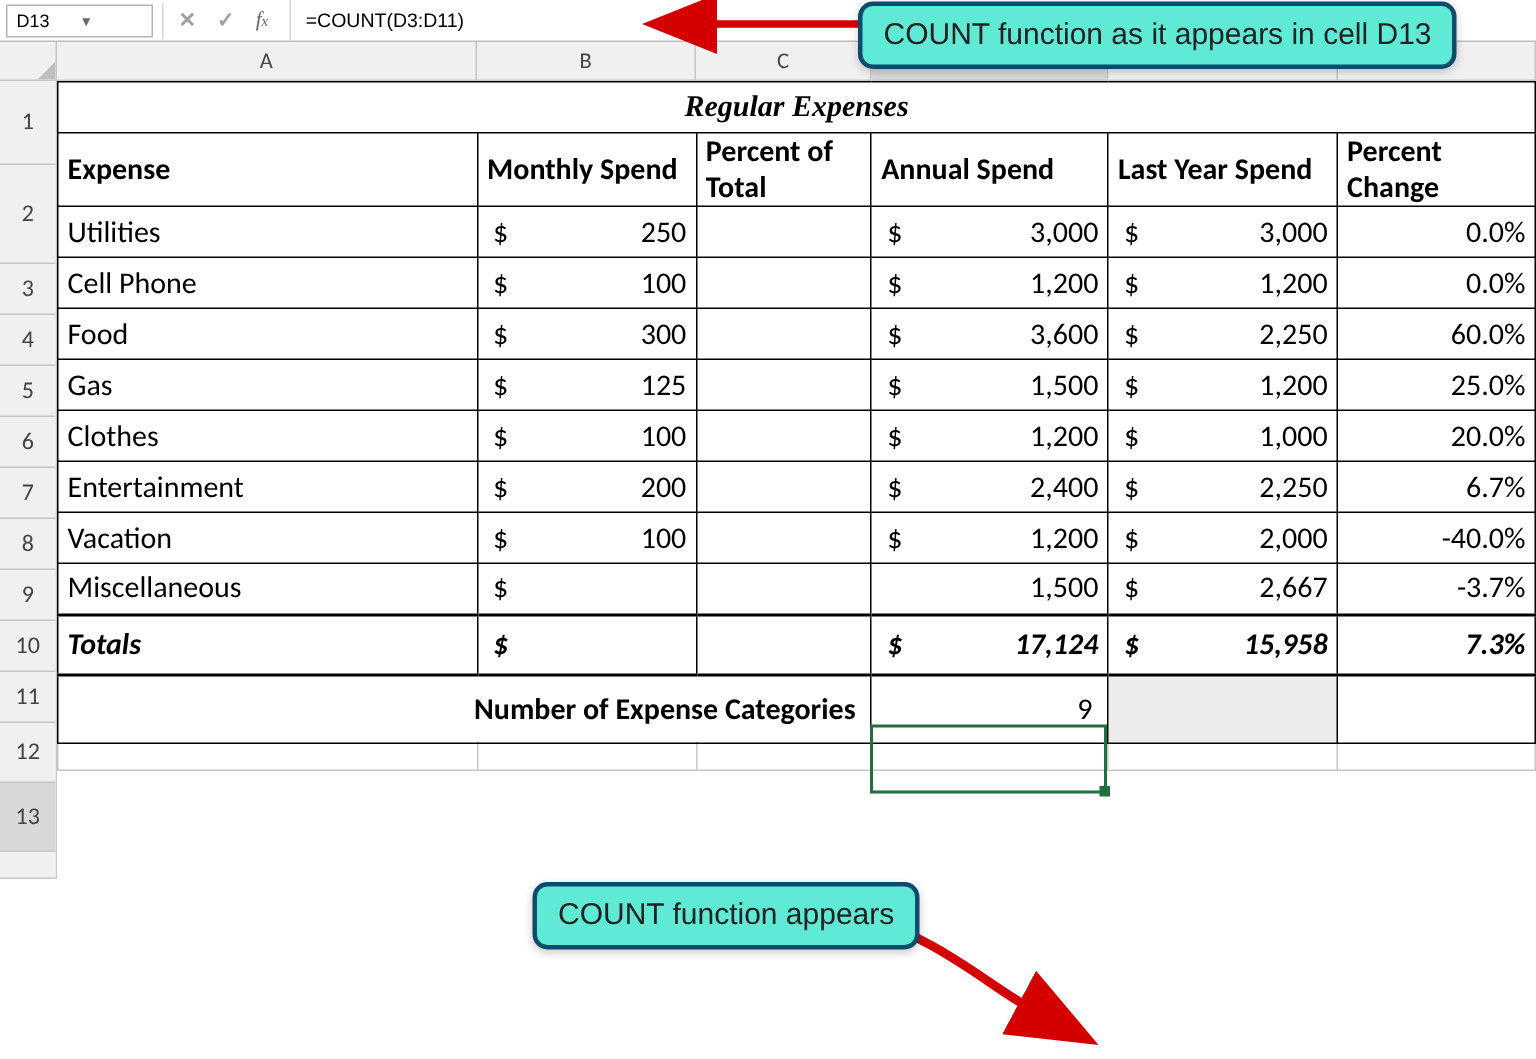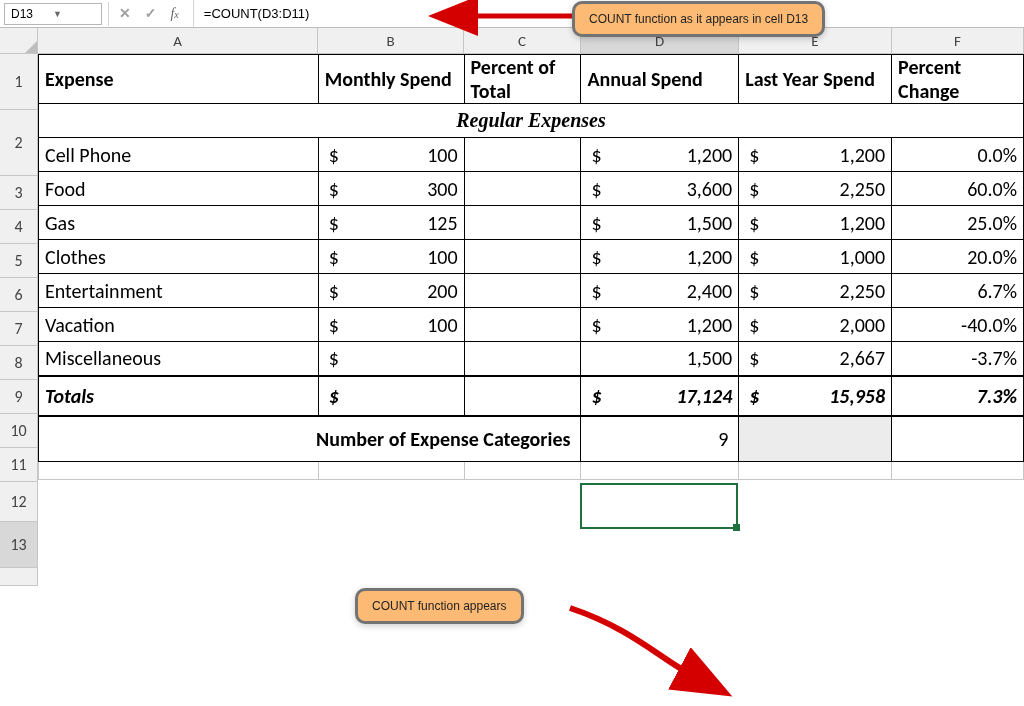--- a/index.html
+++ b/index.html
@@ -165,25 +165,25 @@
   }
   .active-cell .handle {
     position:absolute; right:-4px; bottom:-4px;
     width:7px; height:7px; background:#1f6f3f;
   }
   .row-header.active, .col-header.active { background:#d8d8d8; }
 
   
   .callout {
     position: absolute;
-    background: #fdba74;
-    border: 3px solid #737373;
+    background: #5eead4;
+    border: 3px solid #0c4a6e;
     border-radius: 10px;
     padding: 8px 14px;
-    font-size: 12px;
+    font-size: 20px;
     font-family: "Segoe UI", Arial, sans-serif;
     color: #222;
     box-shadow: 0 2px 6px rgba(0,0,0,0.2);
     z-index: 50;
   }
 
   svg.arrow { position:absolute; z-index:49; pointer-events:none; overflow:visible;}
 
   
   .covered { color: transparent !important; }
@@ -246,34 +246,42 @@
         <col style="width:280px">
           <col style="width:146px">
           <col style="width:117px">
         <col style="width:158px">
           <col style="width:153px">
           <col style="width:132px">
       </colgroup>
 
       <tbody>
           <tr>
+            <td colspan="6" class="title">Regular Expenses</td>
+          </tr>
+
+      <tr>
         <td class="hdr">Expense</td>
         <td class="hdr">Monthly Spend</td>
         <td class="hdr">Percent of Total</td>
         <td class="hdr">Annual Spend</td>
         <td class="hdr">Last Year Spend</td>
         <td class="hdr">Percent Change</td>
       </tr>
 
-      <tr>
-            <td colspan="6" class="title">Regular Expenses</td>
-          </tr>
-
       </tbody>
         <tbody id="data-rows">
+          <tr>
+            <td>Utilities</td>
+            <td class="money"><span class="cur">$</span><span class="">250</span></td>
+            <td></td>
+            <td class="money"><span class="cur ">$</span><span>3,000</span></td>
+            <td class="money"><span class="cur">$</span><span>3,000</span></td>
+            <td class="pct">0.0%</td>
+          </tr>
           <tr>
             <td>Cell Phone</td>
             <td class="money"><span class="cur">$</span><span class="">100</span></td>
             <td></td>
             <td class="money"><span class="cur ">$</span><span>1,200</span></td>
             <td class="money"><span class="cur">$</span><span>1,200</span></td>
             <td class="pct">0.0%</td>
           </tr>
           <tr>
             <td>Food</td>

